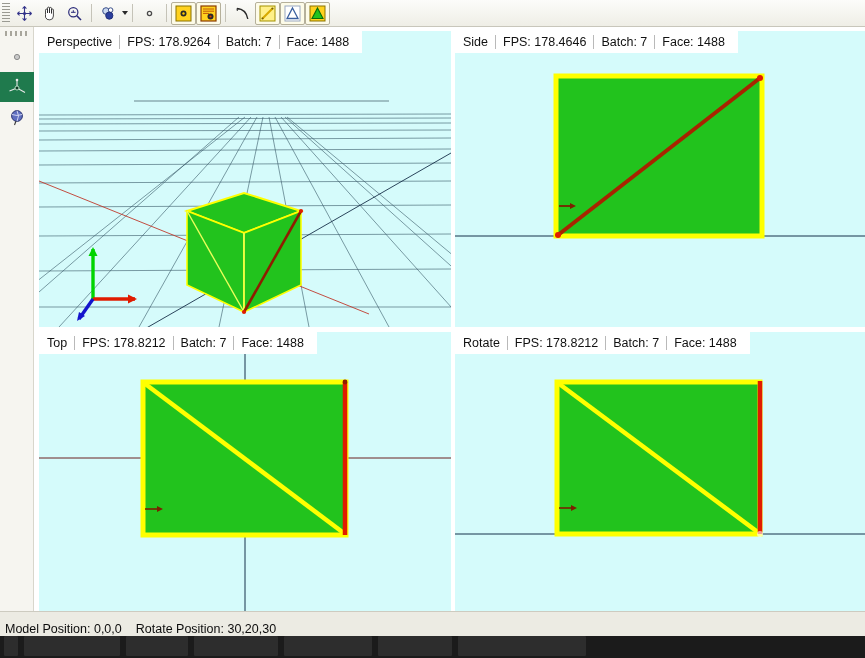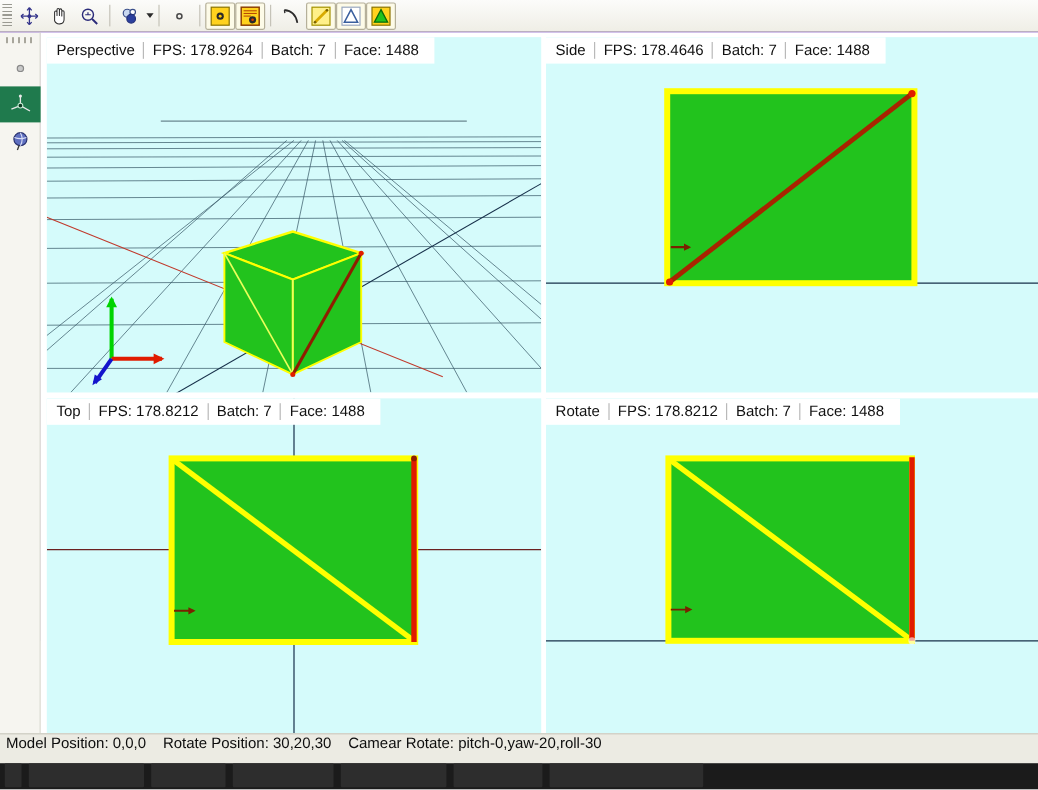--- a/index.html
+++ b/index.html
@@ -7,21 +7,21 @@
     margin: 0; padding: 0;
     width: 865px; height: 658px;
     overflow: hidden;
     font-family: "Liberation Sans", sans-serif;
     background: #ffffff;
   }
 
   #app {
     position: relative;
     width: 865px; height: 534px;
-    background: #6d28d9;
+    background: #7f1d1d;
   }
 
   
   #toolbar {
     position: absolute; left: 0; top: 0;
     width: 865px; height: 27px;
     background: linear-gradient(#fcfcfa, #efeee6);
     border-bottom: 1px solid #c8c6bb;
     display: flex; align-items: center;
     padding-left: 2px;
@@ -103,21 +103,21 @@
   .vp-label .vsep { width: 1px; height: 14px; background: #b9b9b9; }
 
   .vp-canvas { position: absolute; left: 0; top: 0; width: 100%; height: 100%; }
 
   
   #statusbar {
     position: absolute; left: 0; top: 611px;
     width: 865px; height: 25px;
     background: #ecebe3;
     border-top: 1px solid #cdcbc0;
-    display: flex; align-items: flex-start;
+    display: flex; align-items: flex-end;
     font-size: 12.5px; color: #0d0d0d;
     padding-left: 5px;
     white-space: nowrap;
   }
   #statusbar .st { margin-right: 14px; }
 
   
   #taskbar {
     position: absolute; left: 0; top: 636px;
     width: 865px; height: 22px;
@@ -422,21 +422,20 @@
         <span class="seg">Batch: 7</span>
         <span class="vsep"></span>
         <span class="seg">Face: 1488</span>
       </div>
     </div>
   </div>
 
   <div id="statusbar">
     <span class="st">Model Position: 0,0,0</span>
     <span class="st">Rotate Position: 30,20,30</span>
-    <span class="st">Camear Rotate: pitch-0,yaw-20,roll-30</span>
   </div>
 
   <div id="taskbar">
     <div class="tbrow">
       <div class="task-item"></div>
       <div class="task-item" style="width:96px"></div>
       <div class="task-item" style="width:62px"></div>
       <div class="task-item" style="width:84px"></div>
       <div class="task-item" style="width:88px"></div>
       <div class="task-item" style="width:74px"></div>

